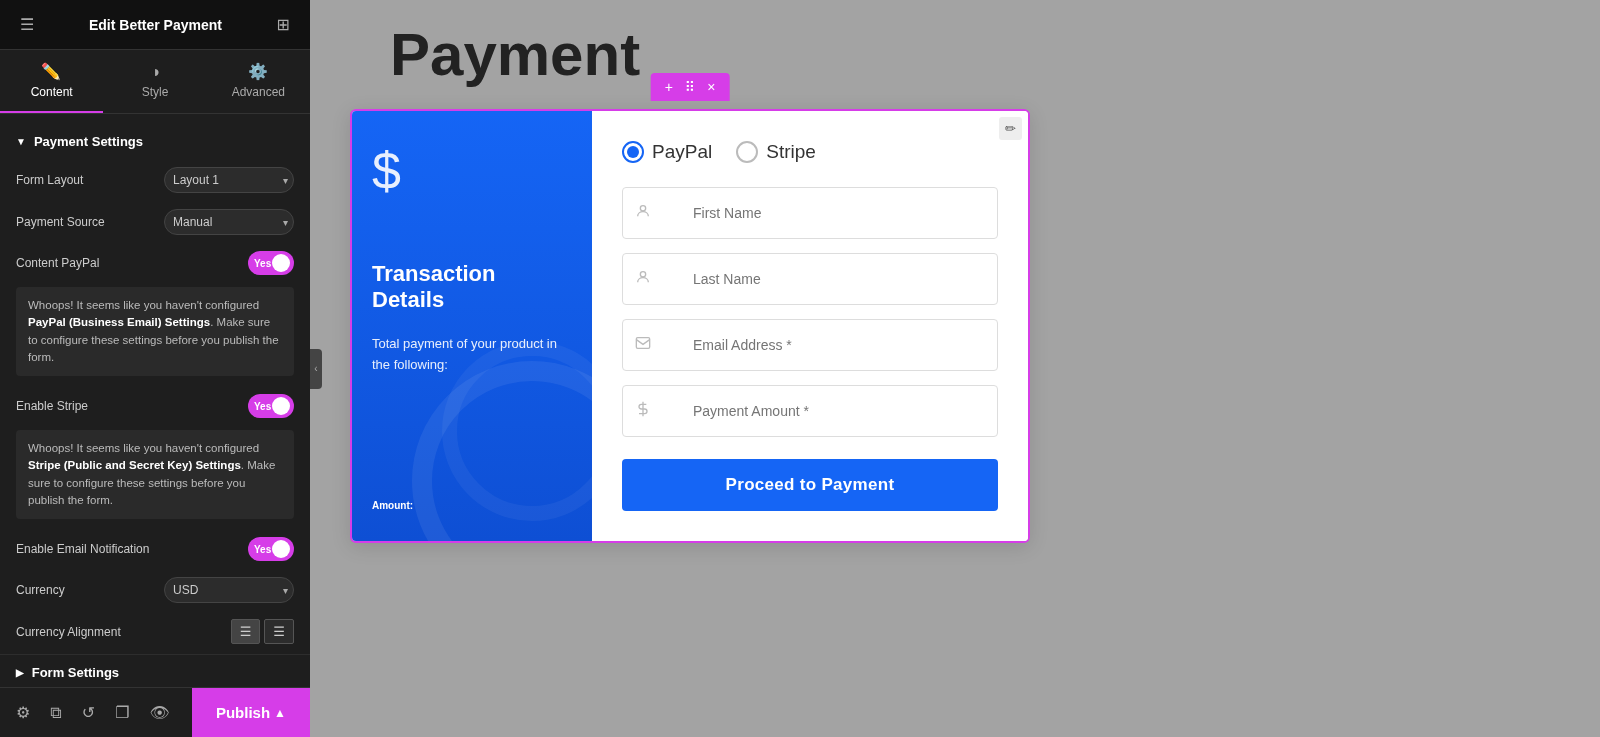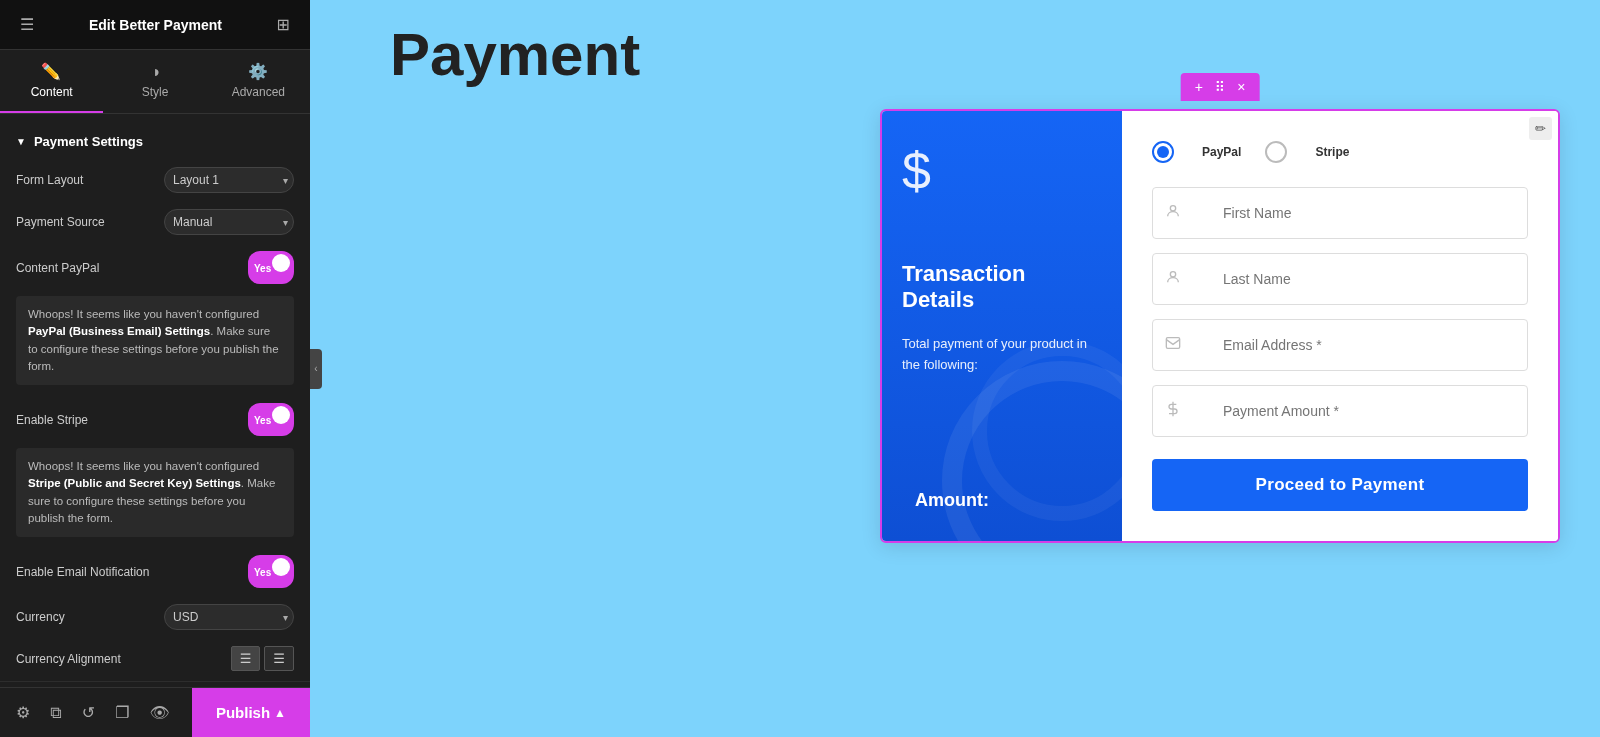--- a/index.html
+++ b/index.html
@@ -130,21 +130,21 @@
       top: 50%;
       transform: translateY(-50%);
       color: #aaa;
       font-size: 10px;
       pointer-events: none;
     }
 
     .toggle-switch {
       position: relative;
       width: 46px;
-      height: 33px;
+      height: 24px;
       display: inline-block;
     }
 
     .toggle-slider {
       position: absolute;
       inset: 0;
       background: #d63de8;
       border-radius: 12px;
       cursor: pointer;
     }
@@ -261,24 +261,24 @@
       justify-content: center;
       cursor: pointer;
       color: #aaa;
       font-size: 10px;
       z-index: 10;
     }
 
     
     .main-area {
       flex: 1;
-      background: #7dd3fc;
+      background: #a3a3a3;
       display: flex;
       flex-direction: column;
-      align-items: flex-end;
+      align-items: flex-start;
       padding: 20px 40px;
       overflow: auto;
       position: relative;
     }
 
     .page-title {
       font-size: 60px;
       font-weight: 700;
       color: #222;
       margin-bottom: 20px;
@@ -354,24 +354,23 @@
     }
 
     .transaction-desc {
       font-size: 13px;
       line-height: 1.6;
       opacity: 0.9;
       margin-bottom: 20px;
     }
 
     .amount-label {
-      font-size: 18px;
+      font-size: 10px;
       font-weight: 600;
       margin-top: auto;
-      margin-left: 13px;
     }
 
     
     .blue-panel::before {
       content: '';
       position: absolute;
       width: 200px;
       height: 200px;
       border: 20px solid rgba(255,255,255,0.07);
       border-radius: 50%;
@@ -429,24 +428,23 @@
     }
 
     .radio-empty {
       width: 22px;
       height: 22px;
       border-radius: 50%;
       border: 2px solid #bbb;
     }
 
     .payment-label {
-      font-size: 12px;
+      font-size: 19px;
       color: #333;
-      font-weight: 700;
-      margin-left: 20px;
+      font-weight: 400;
     }
 
     .form-input-group {
       display: flex;
       align-items: center;
       border: 1px solid #ddd;
       border-radius: 4px;
       margin-bottom: 14px;
       padding: 0 12px;
       height: 52px;

